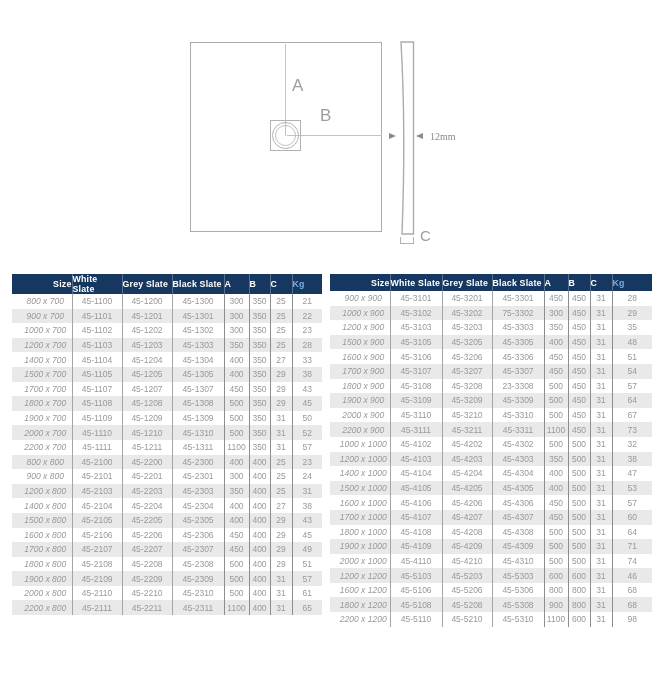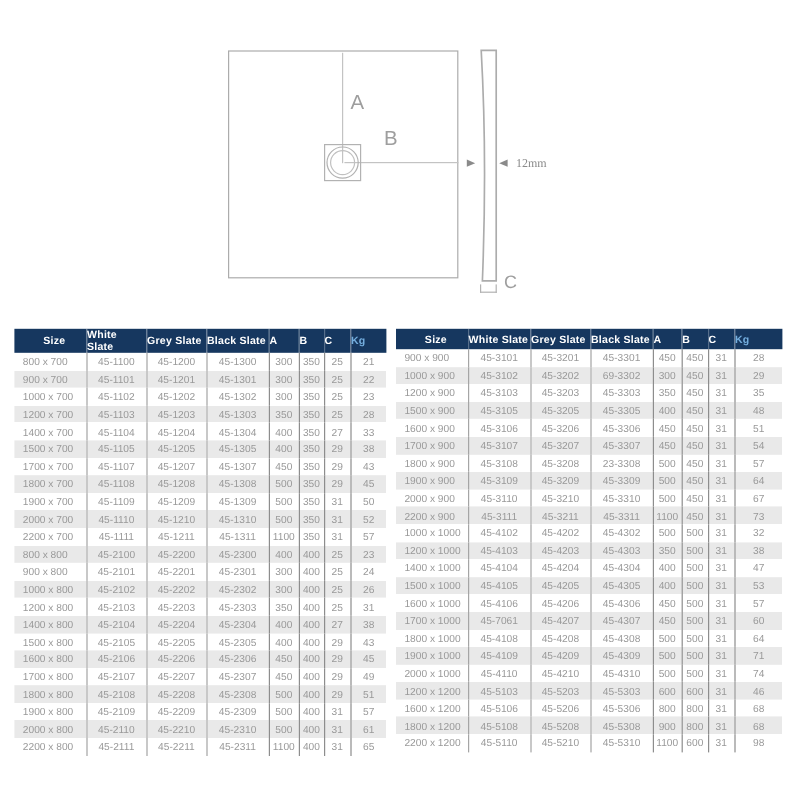--- a/index.html
+++ b/index.html
@@ -30,26 +30,26 @@
   .thickness-label{position:absolute;left:430px;top:131px;font-size:10px;color:#8a8a8a;font-family:Liberation Serif, serif;}
   .c-bracket{position:absolute;left:400px;top:237px;width:12px;height:6px;
       border-left:1px solid #b2b2b2;border-right:1px solid #b2b2b2;border-bottom:1px solid #b2b2b2;}
 
   
   .spec-table{position:absolute;top:274px;border-collapse:collapse;table-layout:fixed;}
   .spec-table.left{left:12px;width:310px;}
   .spec-table.right{left:330px;width:322px;}
   .spec-table th{background:#16375f;color:#ffffff;font-size:8.8px;font-weight:bold;
       height:17px;padding:0;text-align:left;letter-spacing:.2px;}
-  .spec-table th.col-0{text-align:center;padding-left:7px;}
+  .spec-table th.col-0{text-align:right;padding-left:7px;}
   .spec-table th + th{border-left:1px solid rgba(255,255,255,.28);}
   .spec-table th.kg-head{color:#74aede;}
   .spec-table td{height:14.6px;padding:0;font-size:8.5px;color:#999999;
       text-align:center;white-space:nowrap;overflow:hidden;}
-  .spec-table td.col-0{text-align:left;padding-left:7px;}
+  .spec-table td.col-0{text-align:center;padding-left:7px;font-style:italic;}
   .spec-table td + td{border-left:1px solid #a5a5a5;}
   .spec-table td.dim-col{border-left:1px solid #8d8d8d;}
   .spec-table tbody tr:nth-child(even) td{background:#e9e9e9;}
 </style>
 </head>
 <body>
 
 <div class="page">
 
   <div class="diagram">
@@ -224,30 +224,20 @@
           <td class="col-0">900 x 800</td>
           <td class="col-1">45-2101</td>
           <td class="col-2">45-2201</td>
           <td class="col-3">45-2301</td>
           <td class="col-4 dim-col">300</td>
           <td class="col-5 dim-col">400</td>
           <td class="col-6 dim-col">25</td>
           <td class="col-7 dim-col">24</td>
         </tr>
         <tr>
-          <td class="col-0">1000 x 800</td>
-          <td class="col-1">45-2102</td>
-          <td class="col-2">45-2202</td>
-          <td class="col-3">45-2302</td>
-          <td class="col-4 dim-col">300</td>
-          <td class="col-5 dim-col">400</td>
-          <td class="col-6 dim-col">25</td>
-          <td class="col-7 dim-col">26</td>
-        </tr>
-        <tr>
           <td class="col-0">1200 x 800</td>
           <td class="col-1">45-2103</td>
           <td class="col-2">45-2203</td>
           <td class="col-3">45-2303</td>
           <td class="col-4 dim-col">350</td>
           <td class="col-5 dim-col">400</td>
           <td class="col-6 dim-col">25</td>
           <td class="col-7 dim-col">31</td>
         </tr>
         <tr>
@@ -364,21 +354,21 @@
           <td class="col-3">45-3301</td>
           <td class="col-4 dim-col">450</td>
           <td class="col-5 dim-col">450</td>
           <td class="col-6 dim-col">31</td>
           <td class="col-7 dim-col">28</td>
         </tr>
         <tr>
           <td class="col-0">1000 x 900</td>
           <td class="col-1">45-3102</td>
           <td class="col-2">45-3202</td>
-          <td class="col-3">69-3302</td>
+          <td class="col-3">75-3302</td>
           <td class="col-4 dim-col">300</td>
           <td class="col-5 dim-col">450</td>
           <td class="col-6 dim-col">31</td>
           <td class="col-7 dim-col">29</td>
         </tr>
         <tr>
           <td class="col-0">1200 x 900</td>
           <td class="col-1">45-3103</td>
           <td class="col-2">45-3203</td>
           <td class="col-3">45-3303</td>
@@ -502,21 +492,21 @@
           <td class="col-1">45-4106</td>
           <td class="col-2">45-4206</td>
           <td class="col-3">45-4306</td>
           <td class="col-4 dim-col">450</td>
           <td class="col-5 dim-col">500</td>
           <td class="col-6 dim-col">31</td>
           <td class="col-7 dim-col">57</td>
         </tr>
         <tr>
           <td class="col-0">1700 x 1000</td>
-          <td class="col-1">45-7061</td>
+          <td class="col-1">45-4107</td>
           <td class="col-2">45-4207</td>
           <td class="col-3">45-4307</td>
           <td class="col-4 dim-col">450</td>
           <td class="col-5 dim-col">500</td>
           <td class="col-6 dim-col">31</td>
           <td class="col-7 dim-col">60</td>
         </tr>
         <tr>
           <td class="col-0">1800 x 1000</td>
           <td class="col-1">45-4108</td>

